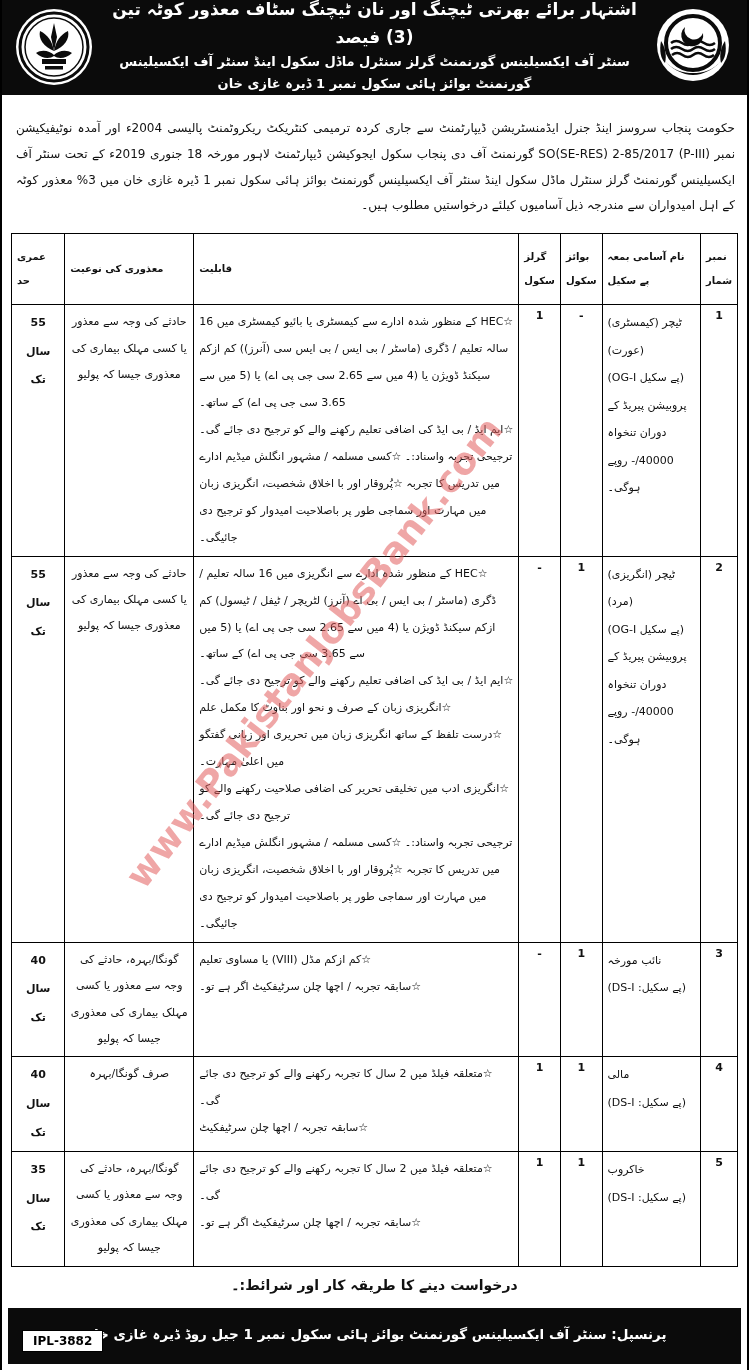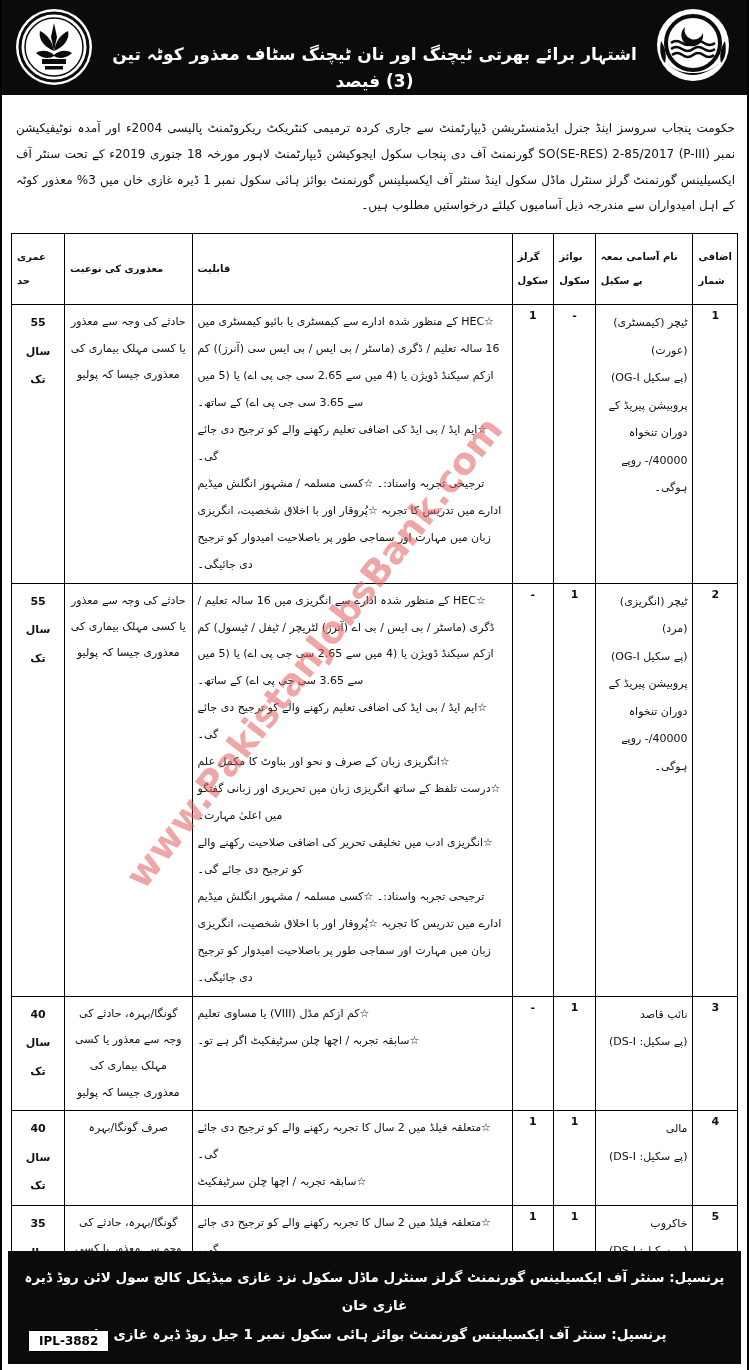--- a/index.html
+++ b/index.html
@@ -58,21 +58,21 @@
   table.jobs th, table.jobs td{
     border:1.5px solid #000;
     padding:4px 5px;
     vertical-align:top;
   }
   table.jobs th{
     font-weight:bold;text-align:left;vertical-align:middle;
     line-height:2.4;font-size:10px;height:62px;
   }
   td.c-sr{width:22px;text-align:center;font-weight:bold;}
-  td.c-post{width:92px;text-align:right;white-space:pre-line;line-height:2.5;}
+  td.c-post{width:92px;text-align:left;white-space:pre-line;line-height:2.5;}
   td.c-boys,td.c-girls{width:26px;text-align:center;font-weight:bold;}
   td.c-qual{width:348px;text-align:left;white-space:pre-line;line-height:2.45;}
   td.c-dis{width:128px;text-align:center;white-space:pre-line;line-height:2.4;}
   td.c-age{width:44px;text-align:center;white-space:pre-line;line-height:2.6;font-weight:bold;}
   
   .cond-title{
     text-align:center;font-weight:bold;font-size:14px;margin:10px 0 2px 0;
   }
   
   .footer{
@@ -81,21 +81,21 @@
     background:#0b0b0b;color:#fff;
     text-align:center;
     padding:12px 10px 16px 10px;
     box-sizing:border-box;
   }
   .footer .f1{font-size:13.5px;font-weight:bold;line-height:2.1;}
   .footer .f2{font-size:13.5px;font-weight:bold;line-height:2.1;}
   .footer .f3{font-size:16px;font-weight:bold;line-height:1.9;letter-spacing:.3px;}
   .ipl-badge{
     position:absolute;
-    left:20px;bottom:12px;
+    left:14px;bottom:12px;
     background:#fff;color:#000;
     border:1px solid #000;
     font-size:12px;font-weight:bold;
     padding:3px 10px;
     direction:ltr;
   }
   
   .watermark{
     position:absolute;
     top:870px;left:115px;
@@ -138,29 +138,30 @@
           <path d="M18 36 q5 -4 11 0 t11 0 t11 0 t11 0"></path>
           <path d="M18 42 q5 -4 11 0 t11 0 t11 0 t11 0"></path>
           <path d="M19 48 q5 -4 10.5 0 t10.5 0 t10.5 0 t10.5 0"></path>
         </g>
         <path d="M10 52 C18 62 30 68 40 68 C50 68 62 62 70 52 C60 64 50 66 40 66 C30 66 20 64 10 52 Z" fill="#0b0b0b"></path>
         <path d="M8 34 C6 44 8 52 12 56 C14 48 12 40 8 34 Z" fill="#0b0b0b"></path>
         <path d="M72 34 C74 44 72 52 68 56 C66 48 68 40 72 34 Z" fill="#0b0b0b"></path>
       </svg>
     </span>
     <div class="line1">اشتہار برائے بھرتی ٹیچنگ اور نان ٹیچنگ سٹاف معذور کوٹہ تین (3) فیصد</div>
+    <div class="line2">سنٹر آف ایکسیلینس گورنمنٹ گرلز سنٹرل ماڈل سکول اینڈ سنٹر آف ایکسیلینس گورنمنٹ بوائز ہائی سکول نمبر 1 ڈیرہ غازی خان</div>
   </div>
 
   <p class="intro">حکومت پنجاب سروسز اینڈ جنرل ایڈمنسٹریشن ڈیپارٹمنٹ سے جاری کردہ ترمیمی کنٹریکٹ ریکروٹمنٹ پالیسی 2004ء اور آمدہ نوٹیفیکیشن نمبر SO(SE-RES) 2-85/2017 (P-III) گورنمنٹ آف دی پنجاب سکول ایجوکیشن ڈیپارٹمنٹ لاہور مورخہ 18 جنوری 2019ء کے تحت سنٹر آف ایکسیلینس گورنمنٹ گرلز سنٹرل ماڈل سکول اینڈ سنٹر آف ایکسیلینس گورنمنٹ بوائز ہائی سکول نمبر 1 ڈیرہ غازی خان میں 3% معذور کوٹہ کے اہل امیدواران سے مندرجہ ذیل آسامیوں کیلئے درخواستیں مطلوب ہیں۔</p>
 
 
   <table class="jobs">
     <thead>
       <tr>
-        <th>اضافی شمار</th>
+        <th>نمبر شمار</th>
         <th>نام آسامی بمعہ پے سکیل</th>
         <th>بوائز سکول</th>
         <th>گرلز سکول</th>
         <th>قابلیت</th>
         <th>معذوری کی نوعیت</th>
         <th>عمری حد</th>
       </tr>
     </thead>
     <tbody>
       <tr>
@@ -191,21 +192,21 @@
 ☆انگریزی زبان کے صرف و نحو اور بناوٹ کا مکمل علم
 ☆درست تلفظ کے ساتھ انگریزی زبان میں تحریری اور زبانی گفتگو میں اعلیٰ مہارت۔
 ☆انگریزی ادب میں تخلیقی تحریر کی اضافی صلاحیت رکھنے والے کو ترجیح دی جائے گی۔
 ترجیحی تجربہ واسناد:۔ ☆کسی مسلمہ / مشہور انگلش میڈیم ادارے میں تدریس کا تجربہ ☆پُروقار اور با اخلاق شخصیت، انگریزی زبان میں مہارت اور سماجی طور پر باصلاحیت امیدوار کو ترجیح دی جائیگی۔</td>
         <td class="c-dis">حادثے کی وجہ سے معذور یا کسی مہلک بیماری کی معذوری جیسا کہ پولیو</td>
         <td class="c-age">55
 سال تک</td>
       </tr>
       <tr>
         <td class="c-sr">3</td>
-        <td class="c-post">نائب قاصد
+        <td class="c-post">نائب مورخہ
 (پے سکیل: DS-I)</td>
         <td class="c-boys">1</td>
         <td class="c-girls">-</td>
         <td class="c-qual">☆کم ازکم مڈل (VIII) یا مساوی تعلیم
 ☆سابقہ تجربہ / اچھا چلن سرٹیفکیٹ اگر ہے تو۔</td>
         <td class="c-dis">گونگا/بہرہ، حادثے کی وجہ سے معذور یا کسی مہلک بیماری کی معذوری جیسا کہ پولیو</td>
         <td class="c-age">40
 سال تک</td>
       </tr>
       <tr>
@@ -233,18 +234,17 @@
 سال تک</td>
       </tr>
     </tbody>
   </table>
 
   <div class="cond-title">درخواست دینے کا طریقہ کار اور شرائط:۔</div>
 
   <div class="watermark">www.PakistanJobsBank.com</div>
 
   <div class="footer">
-    <div class="f1">پرنسپل: سنٹر آف ایکسیلینس گورنمنٹ گرلز سنٹرل ماڈل سکول نزد غازی میڈیکل کالج سول لائن روڈ ڈیرہ غازی خان</div>
     <div class="f2">پرنسپل: سنٹر آف ایکسیلینس گورنمنٹ بوائز ہائی سکول نمبر 1 جیل روڈ ڈیرہ غازی خان</div>
     <span class="ipl-badge">IPL-3882</span>
   </div>
 
 </div>
 
 </body></html>

